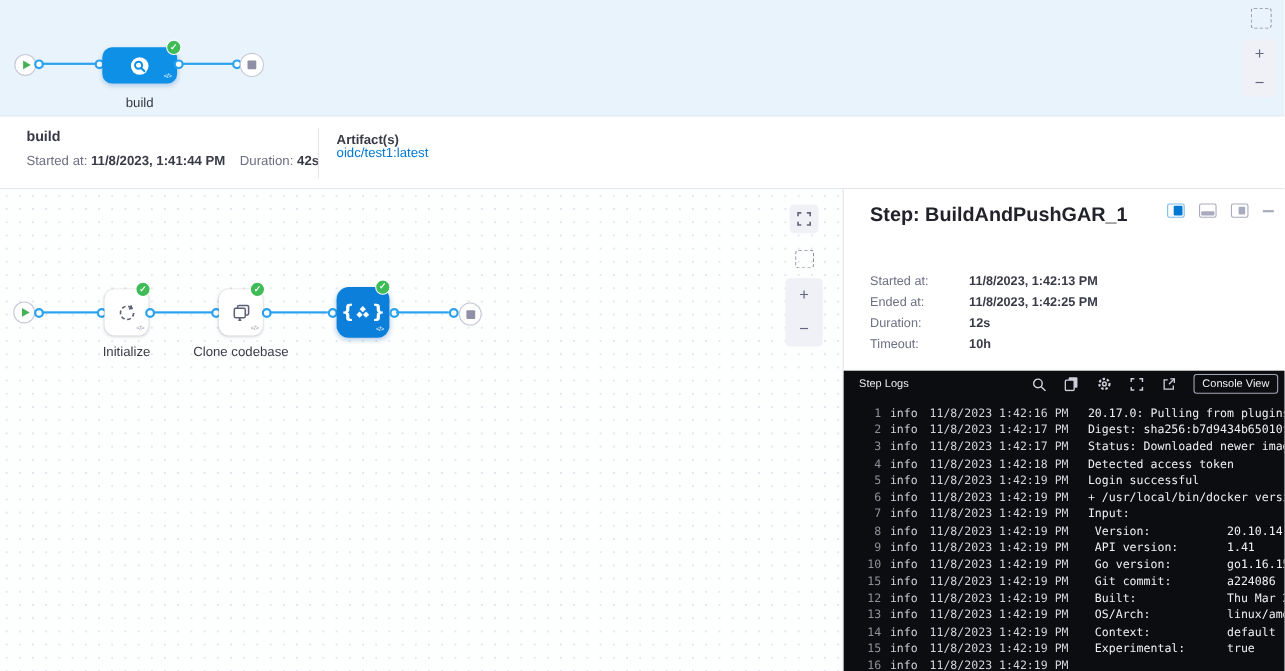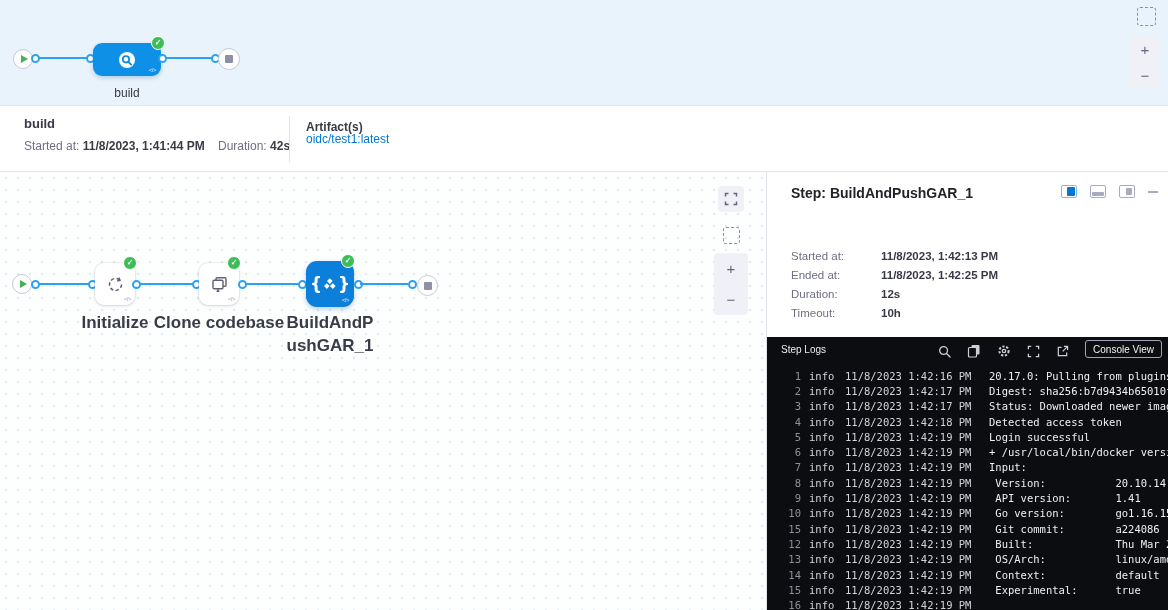--- a/index.html
+++ b/index.html
@@ -70,22 +70,22 @@
                box-shadow:0 1px 3px rgba(40,41,61,.16), 0 0 0 1px rgba(40,41,61,.05);
                display:flex; align-items:center; justify-content:center; cursor:pointer; }
   .step-node .code-badge { right:4px; bottom:3px; color:#9fa0b2; }
   .cv-start { left:12px; top:102px; width:20px; height:20px; }
   .cv-end { left:417px; top:103px; width:21px; height:21px; }
   .cv-node-init { left:95px; top:91px; width:40px; height:42px; }
   .cv-node-clone { left:199px; top:91px; width:40px; height:42px; }
   .cv-node-gar { left:306px; top:89px; width:48px; height:46px; background:#0b7fd9;
                  border-radius:11px; box-shadow:0 2px 5px rgba(11,100,180,.3); }
   .cv-node-gar .code-badge { color:rgba(255,255,255,.9); right:5px; bottom:4px; }
-  .cv-label { position:absolute; top:140px; text-align:center; font-size:17px; color:#3a3b48;
-              line-height:1.35;font-weight:bold; }
+  .cv-label { position:absolute; top:140px; text-align:center; font-size:12px; color:#3a3b48;
+              line-height:1.35; }
   .cv-lab-init { left:55px; width:120px; }
   .cv-lab-clone { left:144px; width:150px; }
   .cv-lab-gar { left:283px; width:94px; word-break:break-all; }
   .cv-e1 { left:38px; top:111px; width:52px; }
   .cv-e2 { left:139px; top:111px; width:54px; }
   .cv-e3 { left:245px; top:111px; width:53px; }
   .cv-e4 { left:360px; top:111px; width:48px; }
   .cv-p1 { left:31px; top:108px; } .cv-p2 { left:88px; top:108px; }
   .cv-p3 { left:132px; top:108px; } .cv-p4 { left:192px; top:108px; }
   .cv-p5 { left:238px; top:108px; } .cv-p6 { left:298px; top:108px; }
@@ -102,21 +102,21 @@
   .gar-ic { color:#fff; font-weight:bold; font-size:17px; display:flex; align-items:center;
             gap:2px; font-family:"DejaVu Sans", sans-serif; line-height:1; }
   .gar-ic::before { content:"{"; } .gar-ic::after { content:"}"; }
   .cubes { width:12px; height:10px; position:relative; }
   .cube { position:absolute; width:3.6px; height:3.6px; background:#fff; transform:rotate(45deg); }
   .cube.c1 { left:4px; top:0; } .cube.c2 { left:1px; top:5px; } .cube.c3 { left:7px; top:5px; }
 
   
   .panel { position:absolute; left:766px; top:172px; width:402px; height:438px; background:#fff;
            border-left:1px solid #e3e3ea; }
-  .pn-title { position:absolute; left:24px; top:13px; font-size:14px; font-weight:bold; color:#22222a; }
+  .pn-title { position:absolute; left:24px; top:13px; font-size:18px; font-weight:bold; color:#22222a; }
   .layout-icons { position:absolute; right:10px; top:13px; display:flex; gap:13px; align-items:center; }
   .li { width:16px; height:13px; border:1px solid #a8aabd; border-radius:2px; position:relative;
         background:#fff; cursor:pointer; }
   .li-split { border-color:#7fb9e6; }
   .li-split::after { content:""; position:absolute; top:1px; bottom:1px; right:1px; width:55%;
                      background:#0278d5; border-radius:1px; }
   .li-bottom::after { content:""; position:absolute; left:1px; right:1px; bottom:1px; height:4px;
                       background:#a8aabd; border-radius:1px; }
   .li-right::after { content:""; position:absolute; top:2px; bottom:2px; right:2px; width:6px;
                      background:#a8aabd; border-radius:1px; }
@@ -135,21 +135,21 @@
   .details { position:absolute; left:24px; top:78px; font-size:11.5px; }
   .detail-row { display:flex; margin-bottom:7px; }
   .d-label { width:90px; color:#6d6f83; }
   .d-value { color:#383946; font-weight:600; }
 
   
   .logs { position:absolute; left:0; top:165px; right:0; bottom:0; background:#0c0d10;
           display:flex; flex-direction:column; overflow:hidden; }
   .logs-header { height:24px; display:flex; align-items:center; padding:0 6px 0 14px; flex:none; }
   .logs-title { font-size:10px; color:#ececf0;text-align:right; }
-  .log-tools { margin-left:auto; display:flex; align-items:flex-end; gap:16px; }
+  .log-tools { margin-left:auto; display:flex; align-items:center; gap:16px; }
   .ltool { background:transparent; border:0; cursor:pointer; display:flex; align-items:center; padding:0; }
   .console-btn { border:1px solid #a3a4b8; border-radius:3px; color:#f2f2f5; font-size:10px;
                  padding:2.5px 7px; background:transparent; cursor:pointer; margin-left:0;
                  font-family:"Liberation Sans", sans-serif; white-space:nowrap; }
   .logs-body { flex:1; overflow:hidden; padding-top:7px;
                font-family:"DejaVu Sans Mono", monospace; font-size:10.5px; }
   .log-line { height:15.3px; display:flex; align-items:center; padding-left:20px; white-space:pre; }
   .ln { width:14px; text-align:right; color:#8f9097; flex:none; }
   .lv { width:28px; margin-left:8px; color:#d2d3da; flex:none; }
   .lt { width:130px; margin-left:8px; color:#d2d3da; flex:none; }
@@ -253,21 +253,20 @@
     <div class="port cv-p7"></div>
     <div class="edge cv-e4"></div>
     <div class="port cv-p8"></div>
 
     <div class="circle-node cv-end">
       <div class="stopsq"></div>
     </div>
 
     <div class="cv-label cv-lab-init">Initialize</div>
     <div class="cv-label cv-lab-clone">Clone codebase</div>
-    <div class="cv-label cv-lab-gar">BuildAndPushGAR_1</div>
 
     <button class="ctl-btn cv-fit">
       <svg width="14" height="14" viewBox="0 0 14 14" fill="none" stroke="#63657c" stroke-width="1.5">
         <path d="M1.5 4.5v-3h3M9.5 1.5h3v3M12.5 9.5v3h-3M4.5 12.5h-3v-3"></path>
       </svg>
     </button>
     <button class="ctl-btn cv-sel">
       <span class="sel-inner"></span>
     </button>
     <div class="zoomgrp cv-zoom">

